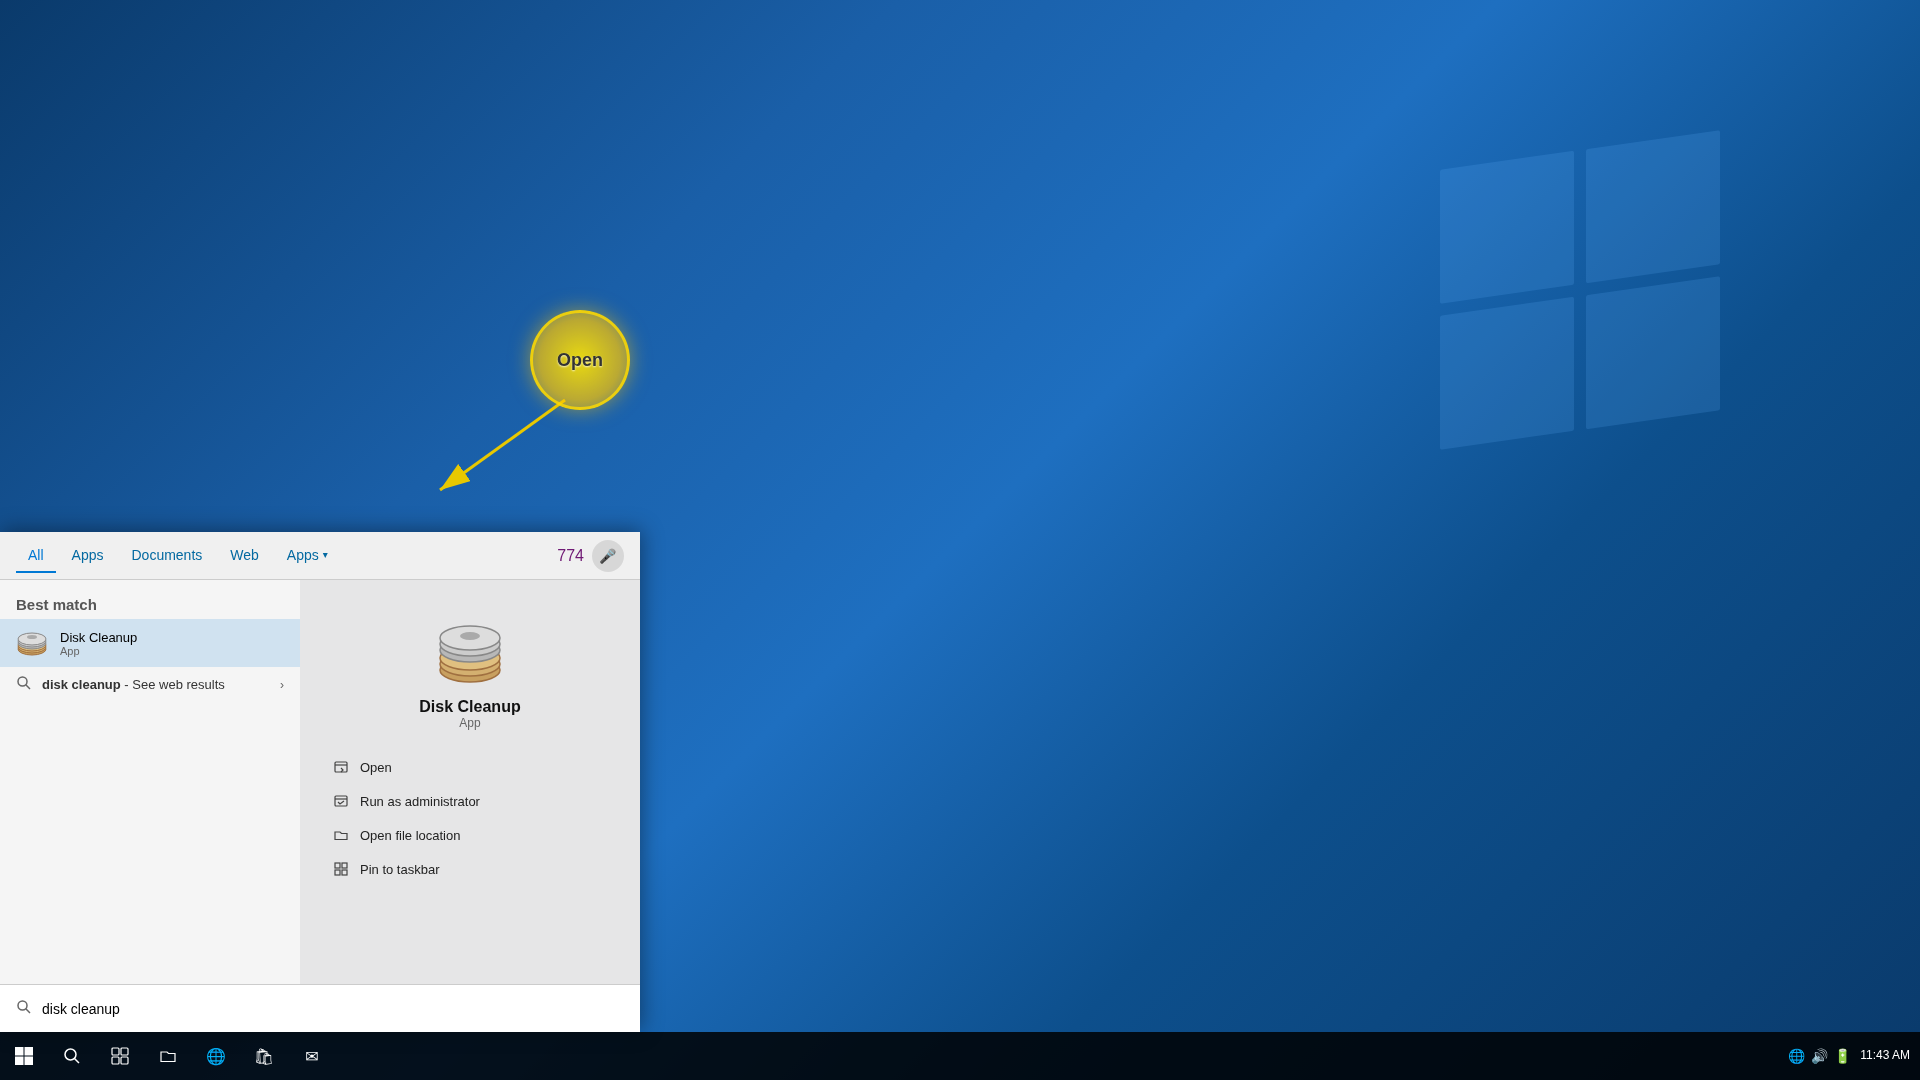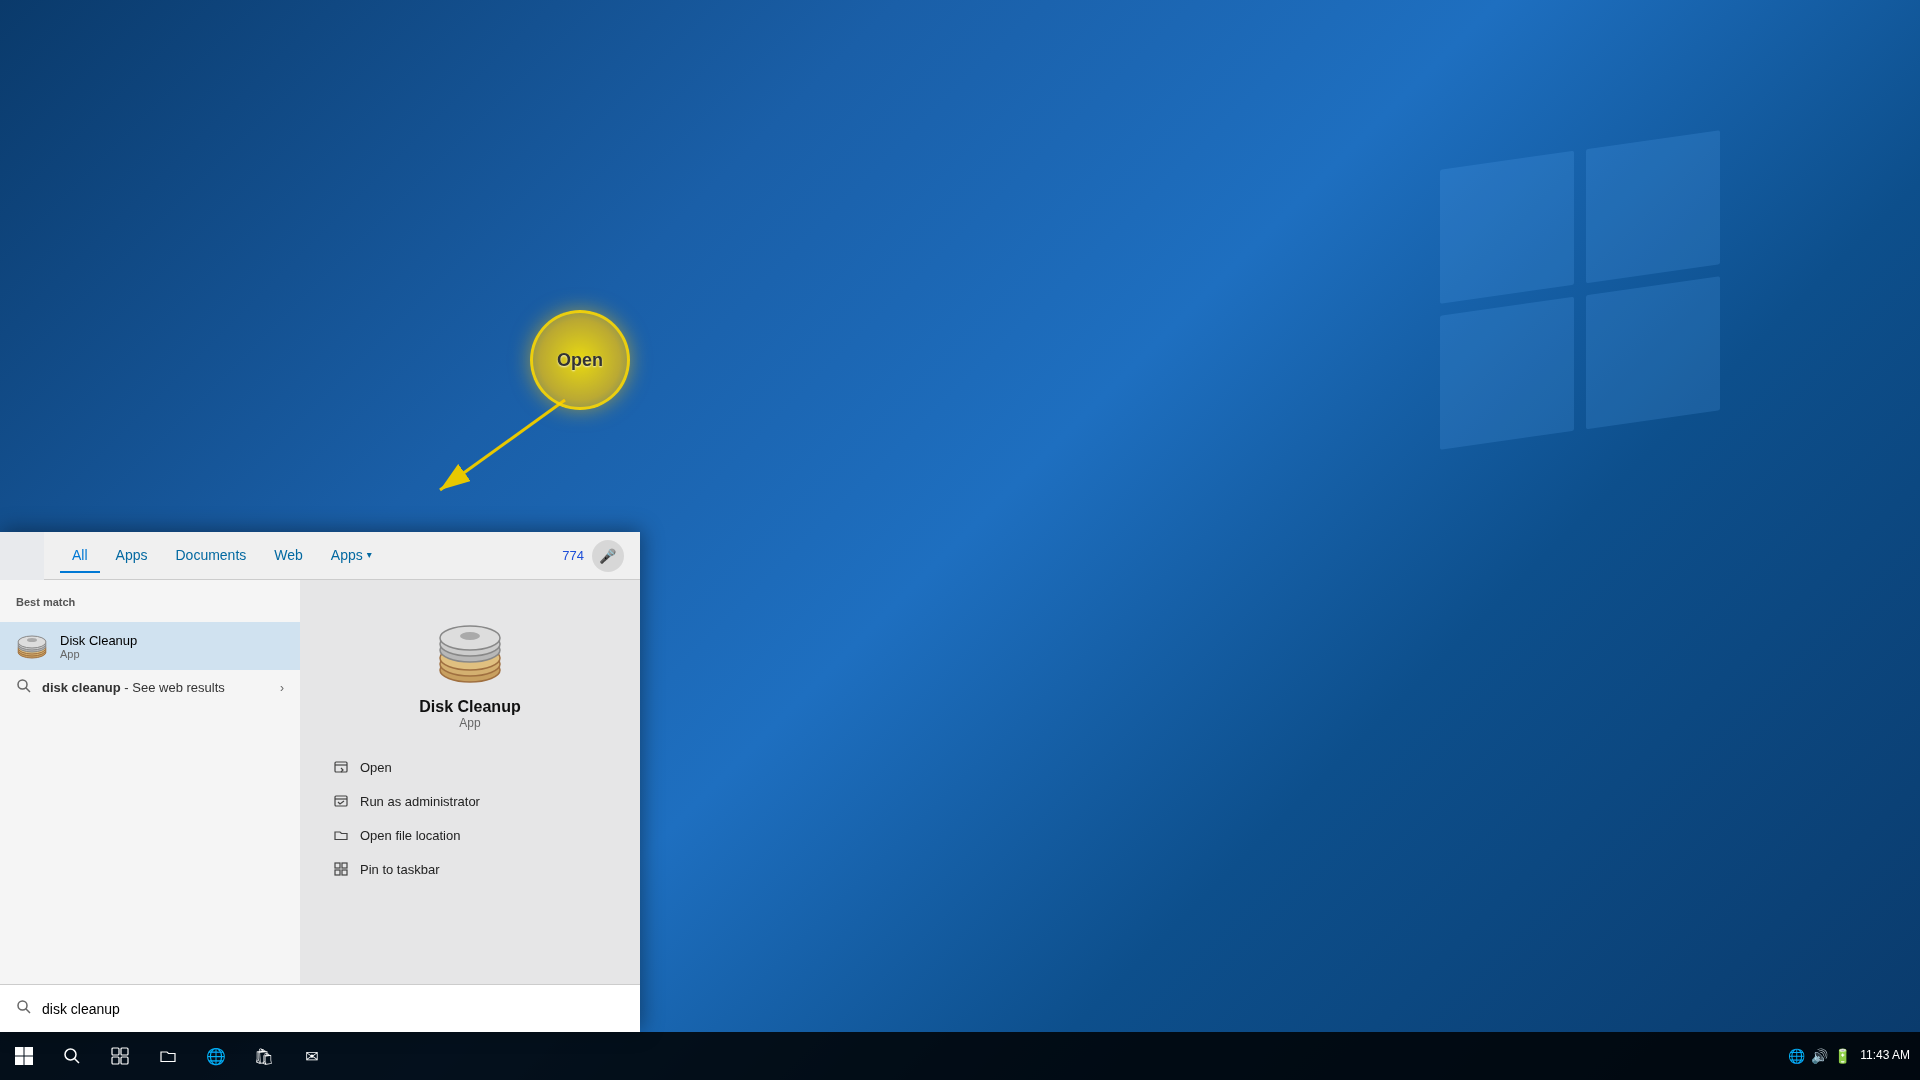--- a/index.html
+++ b/index.html
@@ -119,21 +119,20 @@
 
     
     .search-nav {
       display: flex;
       align-items: center;
       padding: 0 16px;
       background: rgba(240, 240, 240, 0.97);
       border-bottom: 1px solid #ccc;
       height: 48px;
       gap: 4px;
-      margin-left: 44px;
     }
     .nav-tab {
       padding: 8px 12px;
       font-size: 14px;
       color: #0369a1;
       cursor: pointer;
       border-bottom: 2px solid transparent;
       white-space: nowrap;
     }
     .nav-tab.active {
@@ -145,22 +144,22 @@
       align-items: center;
       gap: 2px;
     }
     .nav-right {
       margin-left: auto;
       display: flex;
       align-items: center;
       gap: 8px;
     }
     .result-count {
-      font-size: 13px;
-      color: #1d4ed8;
+      font-size: 16px;
+      color: #701a75;
     }
     .nav-icon-btn {
       width: 32px;
       height: 32px;
       display: flex;
       align-items: center;
       justify-content: center;
       cursor: pointer;
       border-radius: 50%;
       background: rgba(0,0,0,0.1);
@@ -175,24 +174,24 @@
 
     
     .left-panel {
       width: 300px;
       background: rgba(245,245,245,0.98);
       padding: 12px 0;
       display: flex;
       flex-direction: column;
     }
     .section-label {
-      font-size: 11px;
+      font-size: 15px;
       color: #555;
       font-weight: 600;
-      padding: 4px 16px 14px;
+      padding: 4px 16px 6px;
       text-transform: none;
     }
     .result-item {
       display: flex;
       align-items: center;
       padding: 8px 16px;
       cursor: pointer;
       gap: 12px;
     }
     .result-item.selected {

